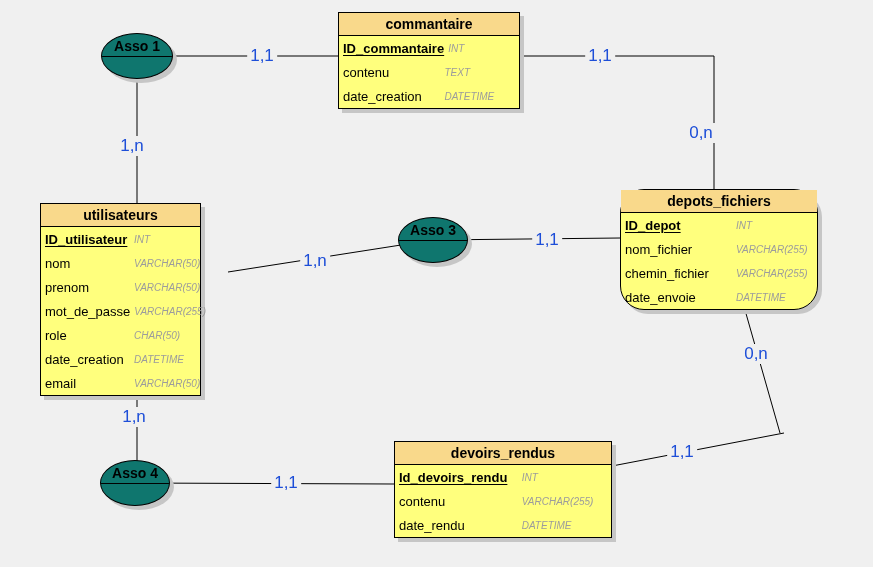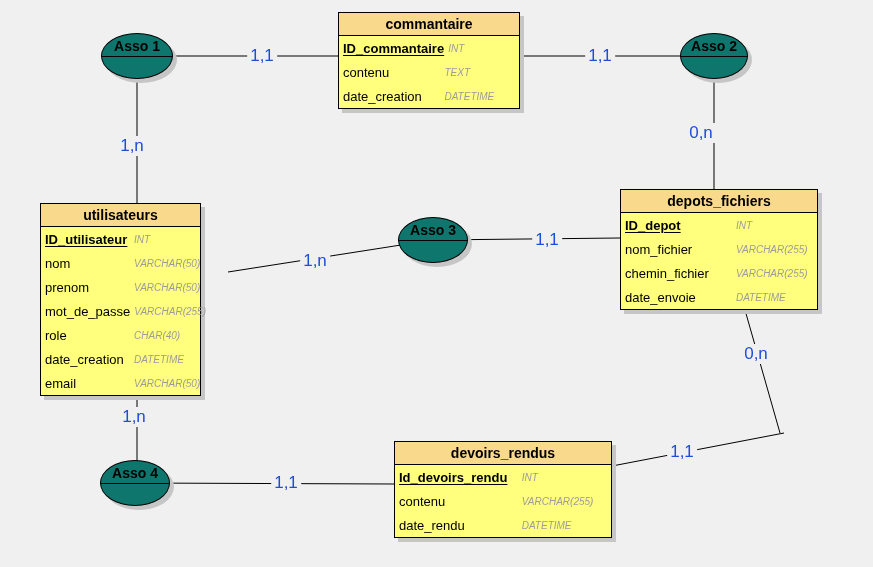--- a/index.html
+++ b/index.html
@@ -139,33 +139,33 @@
     <div class="erow">
       <span class="fname">prenom</span>
       <span class="ftype">VARCHAR(50)</span>
     </div>
     <div class="erow">
       <span class="fname">mot_de_passe</span>
       <span class="ftype">VARCHAR(255)</span>
     </div>
     <div class="erow">
       <span class="fname">role</span>
-      <span class="ftype">CHAR(40)</span>
+      <span class="ftype">CHAR(50)</span>
     </div>
     <div class="erow">
       <span class="fname">date_creation</span>
       <span class="ftype">DATETIME</span>
     </div>
     <div class="erow">
       <span class="fname">email</span>
       <span class="ftype">VARCHAR(50)</span>
     </div>
   </div>
 
-  <div class="entity" style="left:620px; top:189px; width:198px;">
+  <div class="entity" style="left:620px; top:189px; width:198px;border-radius:24px;">
     <div class="etitle">depots_fichiers</div>
     <div class="erow pk">
       <span class="fname">ID_depot</span>
       <span class="ftype">INT</span>
     </div>
     <div class="erow">
       <span class="fname">nom_fichier</span>
       <span class="ftype">VARCHAR(255)</span>
     </div>
     <div class="erow">
@@ -189,24 +189,20 @@
       <span class="ftype">VARCHAR(255)</span>
     </div>
     <div class="erow">
       <span class="fname">date_rendu</span>
       <span class="ftype">DATETIME</span>
     </div>
   </div>
 
   <div class="assoc" style="left:101px; top:33px; width:72px; height:46px;">
     <span class="alabel">Asso 1</span>
-    <span class="divider" style="top:22px;"></span>
-  </div>
-  <div class="assoc" style="left:680px; top:33px; width:68px; height:46px;">
-    <span class="alabel">Asso 2</span>
     <span class="divider" style="top:22px;"></span>
   </div>
   <div class="assoc" style="left:398px; top:217px; width:70px; height:46px;">
     <span class="alabel">Asso 3</span>
     <span class="divider" style="top:22px;"></span>
   </div>
   <div class="assoc" style="left:100px; top:460px; width:70px; height:46px;">
     <span class="alabel">Asso 4</span>
     <span class="divider" style="top:22px;"></span>
   </div>

